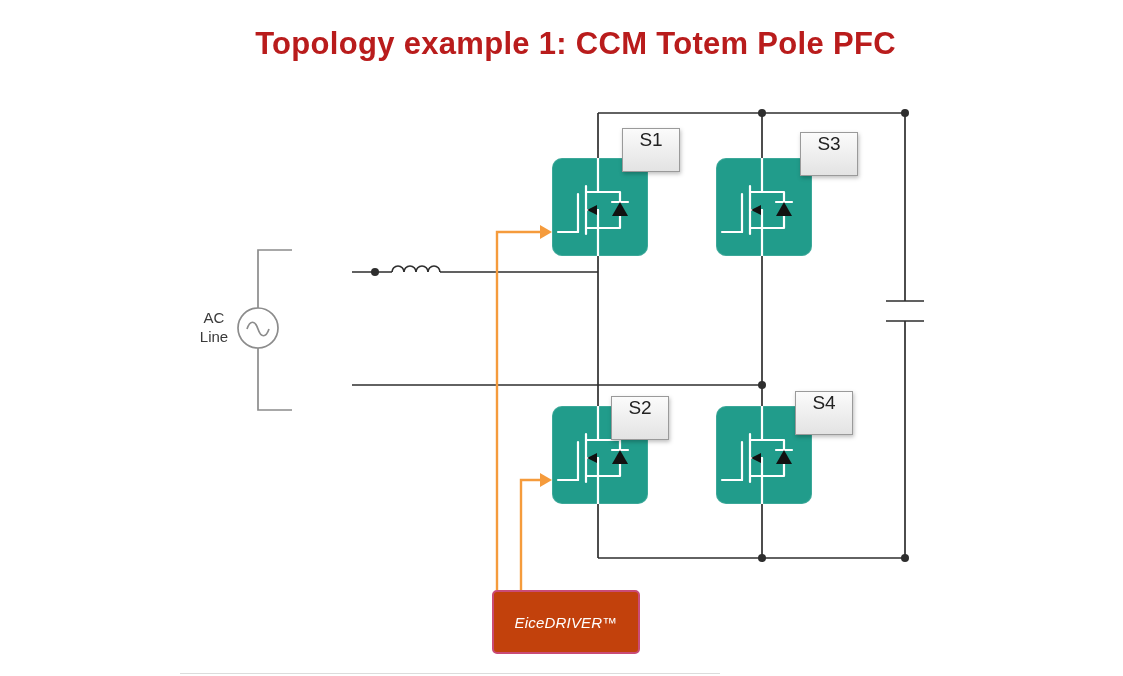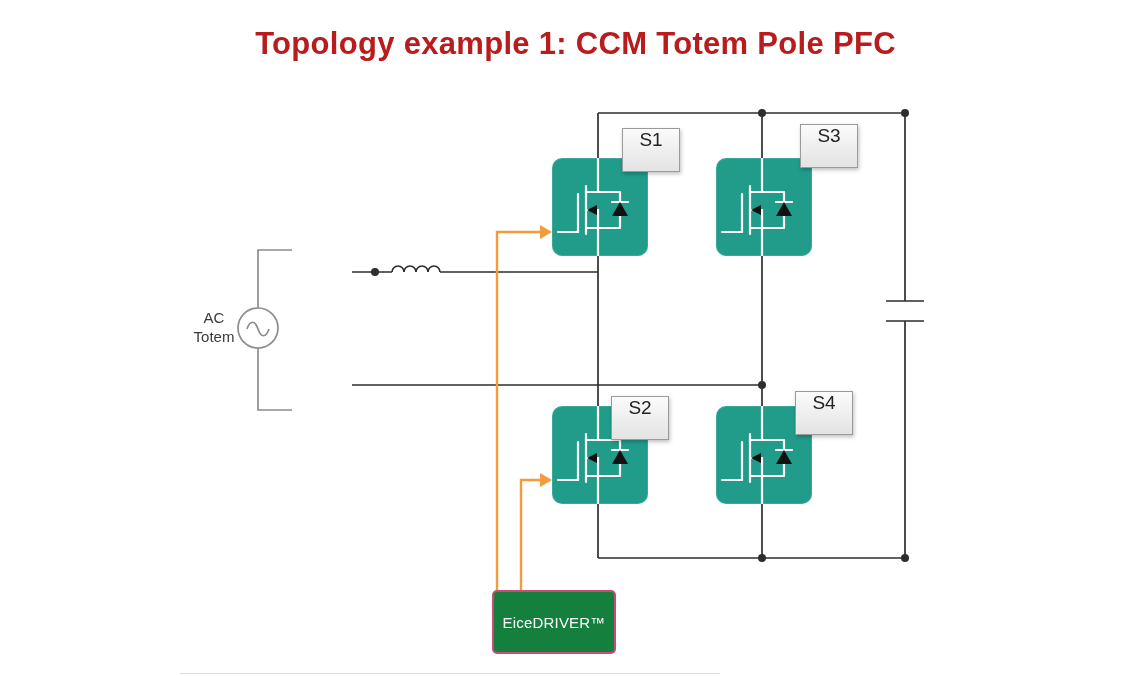--- a/index.html
+++ b/index.html
@@ -32,25 +32,26 @@
     background:#fff;border:1.5px solid #8c8c8c;border-radius:2px;
     display:flex;flex-direction:column;align-items:center;justify-content:center;
     font-size:15px;color:#3a3a3a;line-height:1.25;
   }
   .ac-label{
     position:absolute;left:191px;top:309px;width:46px;z-index:3;
     display:flex;flex-direction:column;align-items:center;
     font-size:15px;color:#3a3a3a;line-height:1.25;text-align:right;
   }
   .driver{
-    position:absolute;left:492px;top:590px;width:124px;height:64px;z-index:3;
-    background:#15803d;border:2px solid #c94b76;border-radius:5px;
+    position:absolute;left:492px;top:590px;width:148px;height:64px;z-index:3;
+    background:#c2410c;border:2px solid #c94b76;border-radius:5px;
     display:flex;align-items:center;justify-content:center;
     font-size:15px;color:#ffffff;letter-spacing:.2px;
     box-sizing:border-box;
+    font-style:italic;
   }
   .footer-divider{
     position:absolute;left:180px;top:673px;width:540px;height:1px;
     background:#dcdcdc;z-index:1;
   }
 </style>
 </head>
 <body>
 
 <div class="stage">
@@ -160,34 +161,34 @@
         <path d="M46 34 H68 M68 34 V44 M60 44 H76 M68 58 V70 M46 70 H68"></path>
       </g>
       <polygon points="35,52 45,47 45,57" fill="#111111"></polygon>
       <polygon points="60,58 76,58 68,44" fill="#111111"></polygon>
     </svg>
   </div>
 
   <div class="tag" style="left:622px;top:128px">
     <span>S1</span>
   </div>
-  <div class="tag" style="left:800px;top:124px">
+  <div class="tag" style="left:800px;top:132px">
     <span>S3</span>
   </div>
   <div class="tag" style="left:611px;top:396px">
     <span>S2</span>
   </div>
   <div class="tag" style="left:795px;top:391px">
     <span>S4</span>
   </div>
 
 
   <div class="ac-label">
     <span>AC</span>
-    <span>Totem</span>
+    <span>Line</span>
   </div>
 
   <div class="driver">
     <span>EiceDRIVER™</span>
   </div>
 
   <div class="footer-divider"></div>
 </div>
 
 </body></html>

